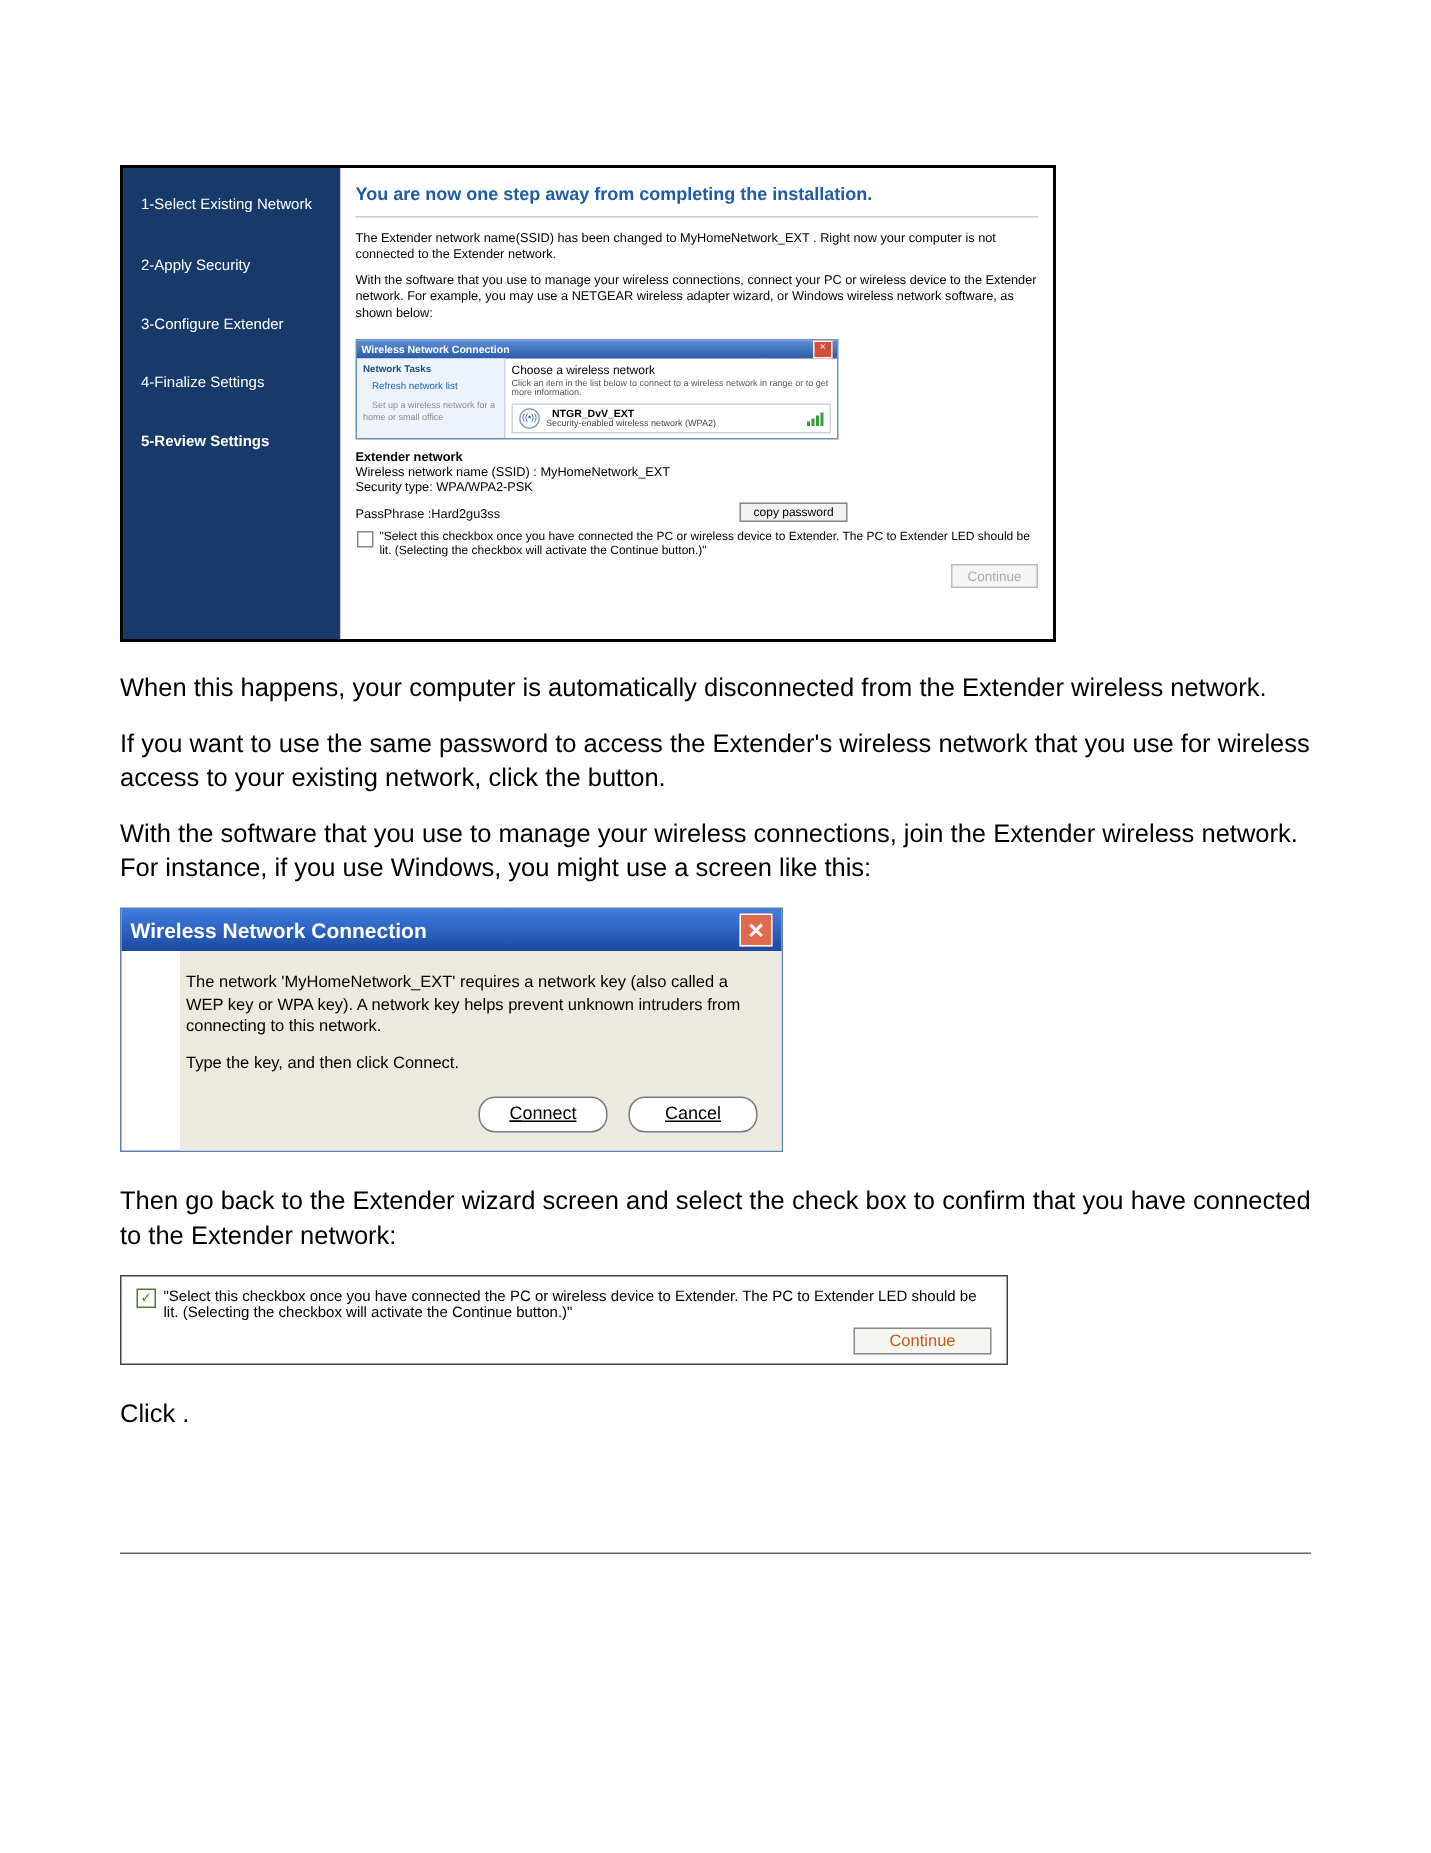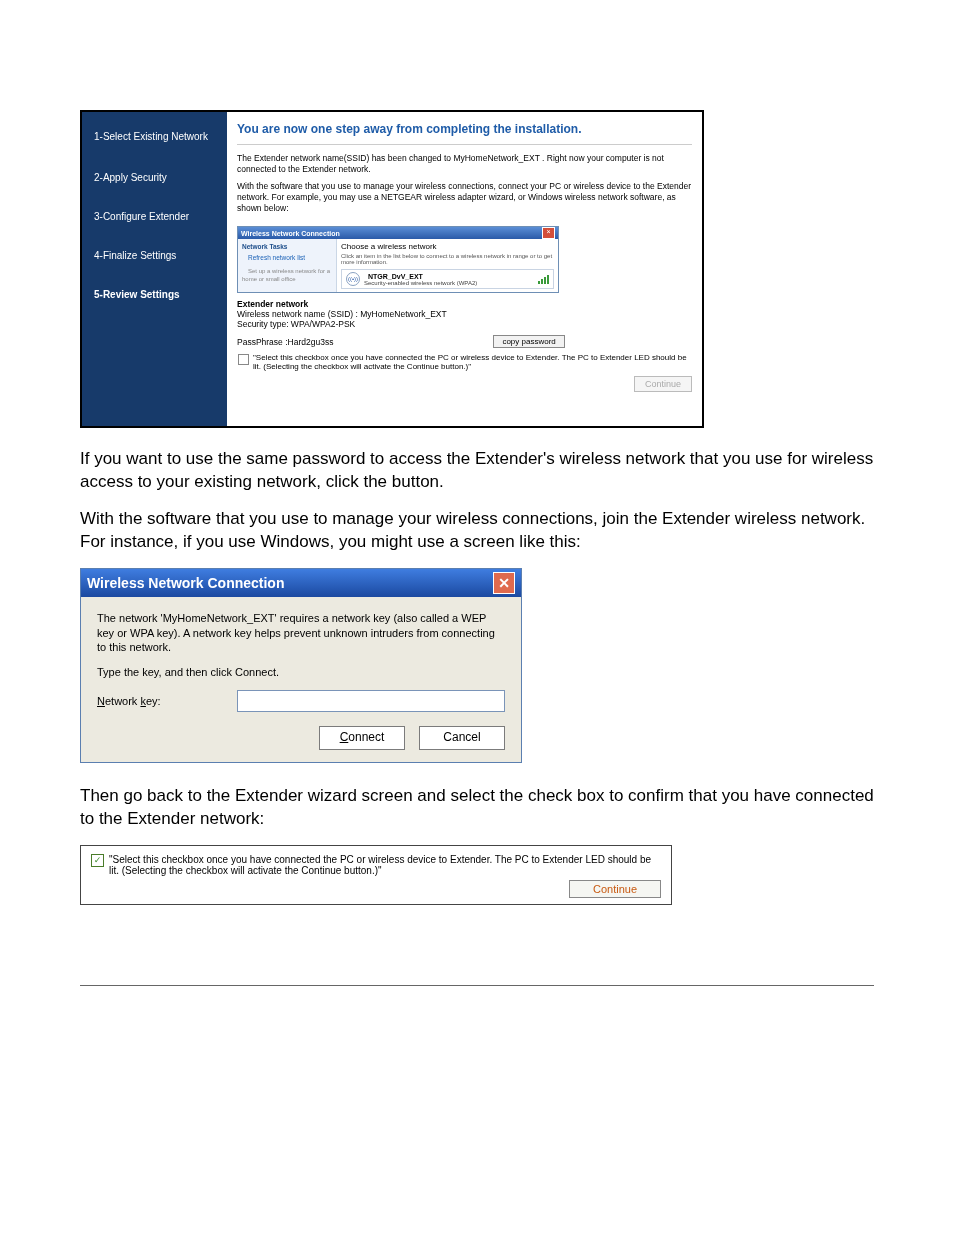--- a/index.html
+++ b/index.html
@@ -44,29 +44,29 @@
   .s1-row .lab{flex:0 0 auto;}
   .s1-row .btn{margin-left:160px;border:1px solid #888;background:#f2f2f2;font-size:8px;padding:1px 8px;}
   .s1-cb-line{display:flex;align-items:flex-start;font-size:8px;border:1px solid transparent;gap:4px;}
   .s1-cb{width:9px;height:9px;border:1px solid #888;flex:0 0 auto;margin-top:1px;}
   .s1-continue{margin-left:auto;margin-top:4px;border:1px solid #bbb;background:#f5f5f5;color:#aaa;font-size:9px;padding:2px 10px;}
   
   .shot2{border:1px solid #5b7fb0;width:440px;margin:8px 0 22px 0;font-size:12px;}
   .s2-titlebar{height:28px;display:flex;align-items:center;justify-content:space-between;background:linear-gradient(#3f7de0,#1b49a0);color:#fff;padding:0 6px;}
   .s2-titlebar .t{font-weight:bold;font-size:14px;}
   .s2-close{width:20px;height:20px;background:#e06a4e;border:1px solid #fff;display:flex;align-items:center;justify-content:center;color:#fff;font-weight:bold;font-size:14px;}
-  .s2-body{padding:14px 16px 12px 16px;background:#eceae0;}
+  .s2-body{padding:14px 16px 12px 4px;background:#eceae0;margin-left:39px;}
   .s2-p{font-size:11px;margin:0 0 10px 0;line-height:1.35;}
   .s2-field{display:flex;align-items:center;margin:6px 0;}
   .s2-field label{width:140px;font-size:11px;}
   .s2-field label.dis{color:#9b998f;}
   .s2-field .inp{flex:1;height:20px;border:1px solid #7a94b8;background:#fff;}
   .s2-field .inp.dis{background:#eceae0;border-color:#b6b3a5;}
   .s2-btns{display:flex;justify-content:flex-end;gap:14px;margin-top:14px;}
-  .s2-btn{width:84px;height:22px;border:1px solid #7b7b7b;border-radius:0;background:#fff;font-size:12px;text-align:center;line-height:20px;}
+  .s2-btn{width:84px;height:22px;border:1px solid #7b7b7b;border-radius:11px;background:#fff;font-size:12px;text-align:center;line-height:20px;text-decoration:underline;}
   .s2-btn u{text-decoration:underline;}
   
   .shot3{border:1px solid #444;width:570px;margin:6px 0 22px 0;background:#fff;padding:8px 10px 6px 10px;font-size:10px;}
   .s3-line{display:flex;gap:5px;align-items:flex-start;margin-bottom:4px;}
   .s3-cb{width:11px;height:11px;border:1px solid #4a7c2a;flex:0 0 auto;display:flex;align-items:center;justify-content:center;color:#3a8a2a;font-size:9px;line-height:9px;}
   .s3-btn{margin-left:auto;display:block;border:1px solid #888;background:#f5f6f2;color:#c85a12;font-size:11px;padding:2px 10px;width:70px;text-align:center;}
   .s3-wrap{display:flex;flex-direction:column;}
   .bottom-rule{border:none;border-top:1px solid #666;margin-top:80px;}
 </style>
 </head>
@@ -130,50 +130,50 @@
         <button class="btn">copy password</button>
       </div>
       <div class="s1-cb-line">
         <span class="s1-cb"></span>
         <span>"Select this checkbox once you have connected the PC or wireless device to Extender. The PC to Extender LED should be lit. (Selecting the checkbox will activate the Continue button.)"</span>
       </div>
       <button class="s1-continue">Continue</button>
     </div>
   </div>
 
+  <p class="body-text">When this happens, your computer is automatically disconnected from the Extender wireless network.</p>
   <p class="body-text">
     <span>If you want to use the same password to access the Extender's wireless network that you use for wireless access to your existing network, click the </span><span> button.</span>
   </p>
   <p class="body-text">With the software that you use to manage your wireless connections, join the Extender wireless network. For instance, if you use Windows, you might use a screen like this:</p>
 
   <div class="shot2">
     <div class="s2-titlebar">
       <span class="t">Wireless Network Connection</span>
       <span class="s2-close">✕</span>
     </div>
     <div class="s2-body">
       <p class="s2-p">The network 'MyHomeNetwork_EXT' requires a network key (also called a WEP key or WPA key). A network key helps prevent unknown intruders from connecting to this network.</p>
       <p class="s2-p">Type the key, and then click Connect.</p>
-      <div class="s2-field">
-        <label><span style="text-decoration:underline">N</span>etwork <span style="text-decoration:underline">k</span>ey:</label>
-        <div class="inp"></div>
-      </div>
       <div class="s2-btns">
         <div class="s2-btn"><u>C</u>onnect</div>
         <div class="s2-btn">Cancel</div>
       </div>
     </div>
   </div>
 
   <p class="body-text">Then go back to the Extender wizard screen and select the check box to confirm that you have connected to the Extender network:</p>
 
   <div class="shot3 s3-wrap">
     <div class="s3-line">
       <span class="s3-cb">✓</span>
       <span>"Select this checkbox once you have connected the PC or wireless device to Extender. The PC to Extender LED should be lit. (Selecting the checkbox will activate the Continue button.)"</span>
     </div>
     <span class="s3-btn">Continue</span>
   </div>
 
+  <p class="body-text last">
+    <span>Click </span><span>.</span>
+  </p>
 
   <hr class="bottom-rule">
 
 </div>
 
 </body></html>

